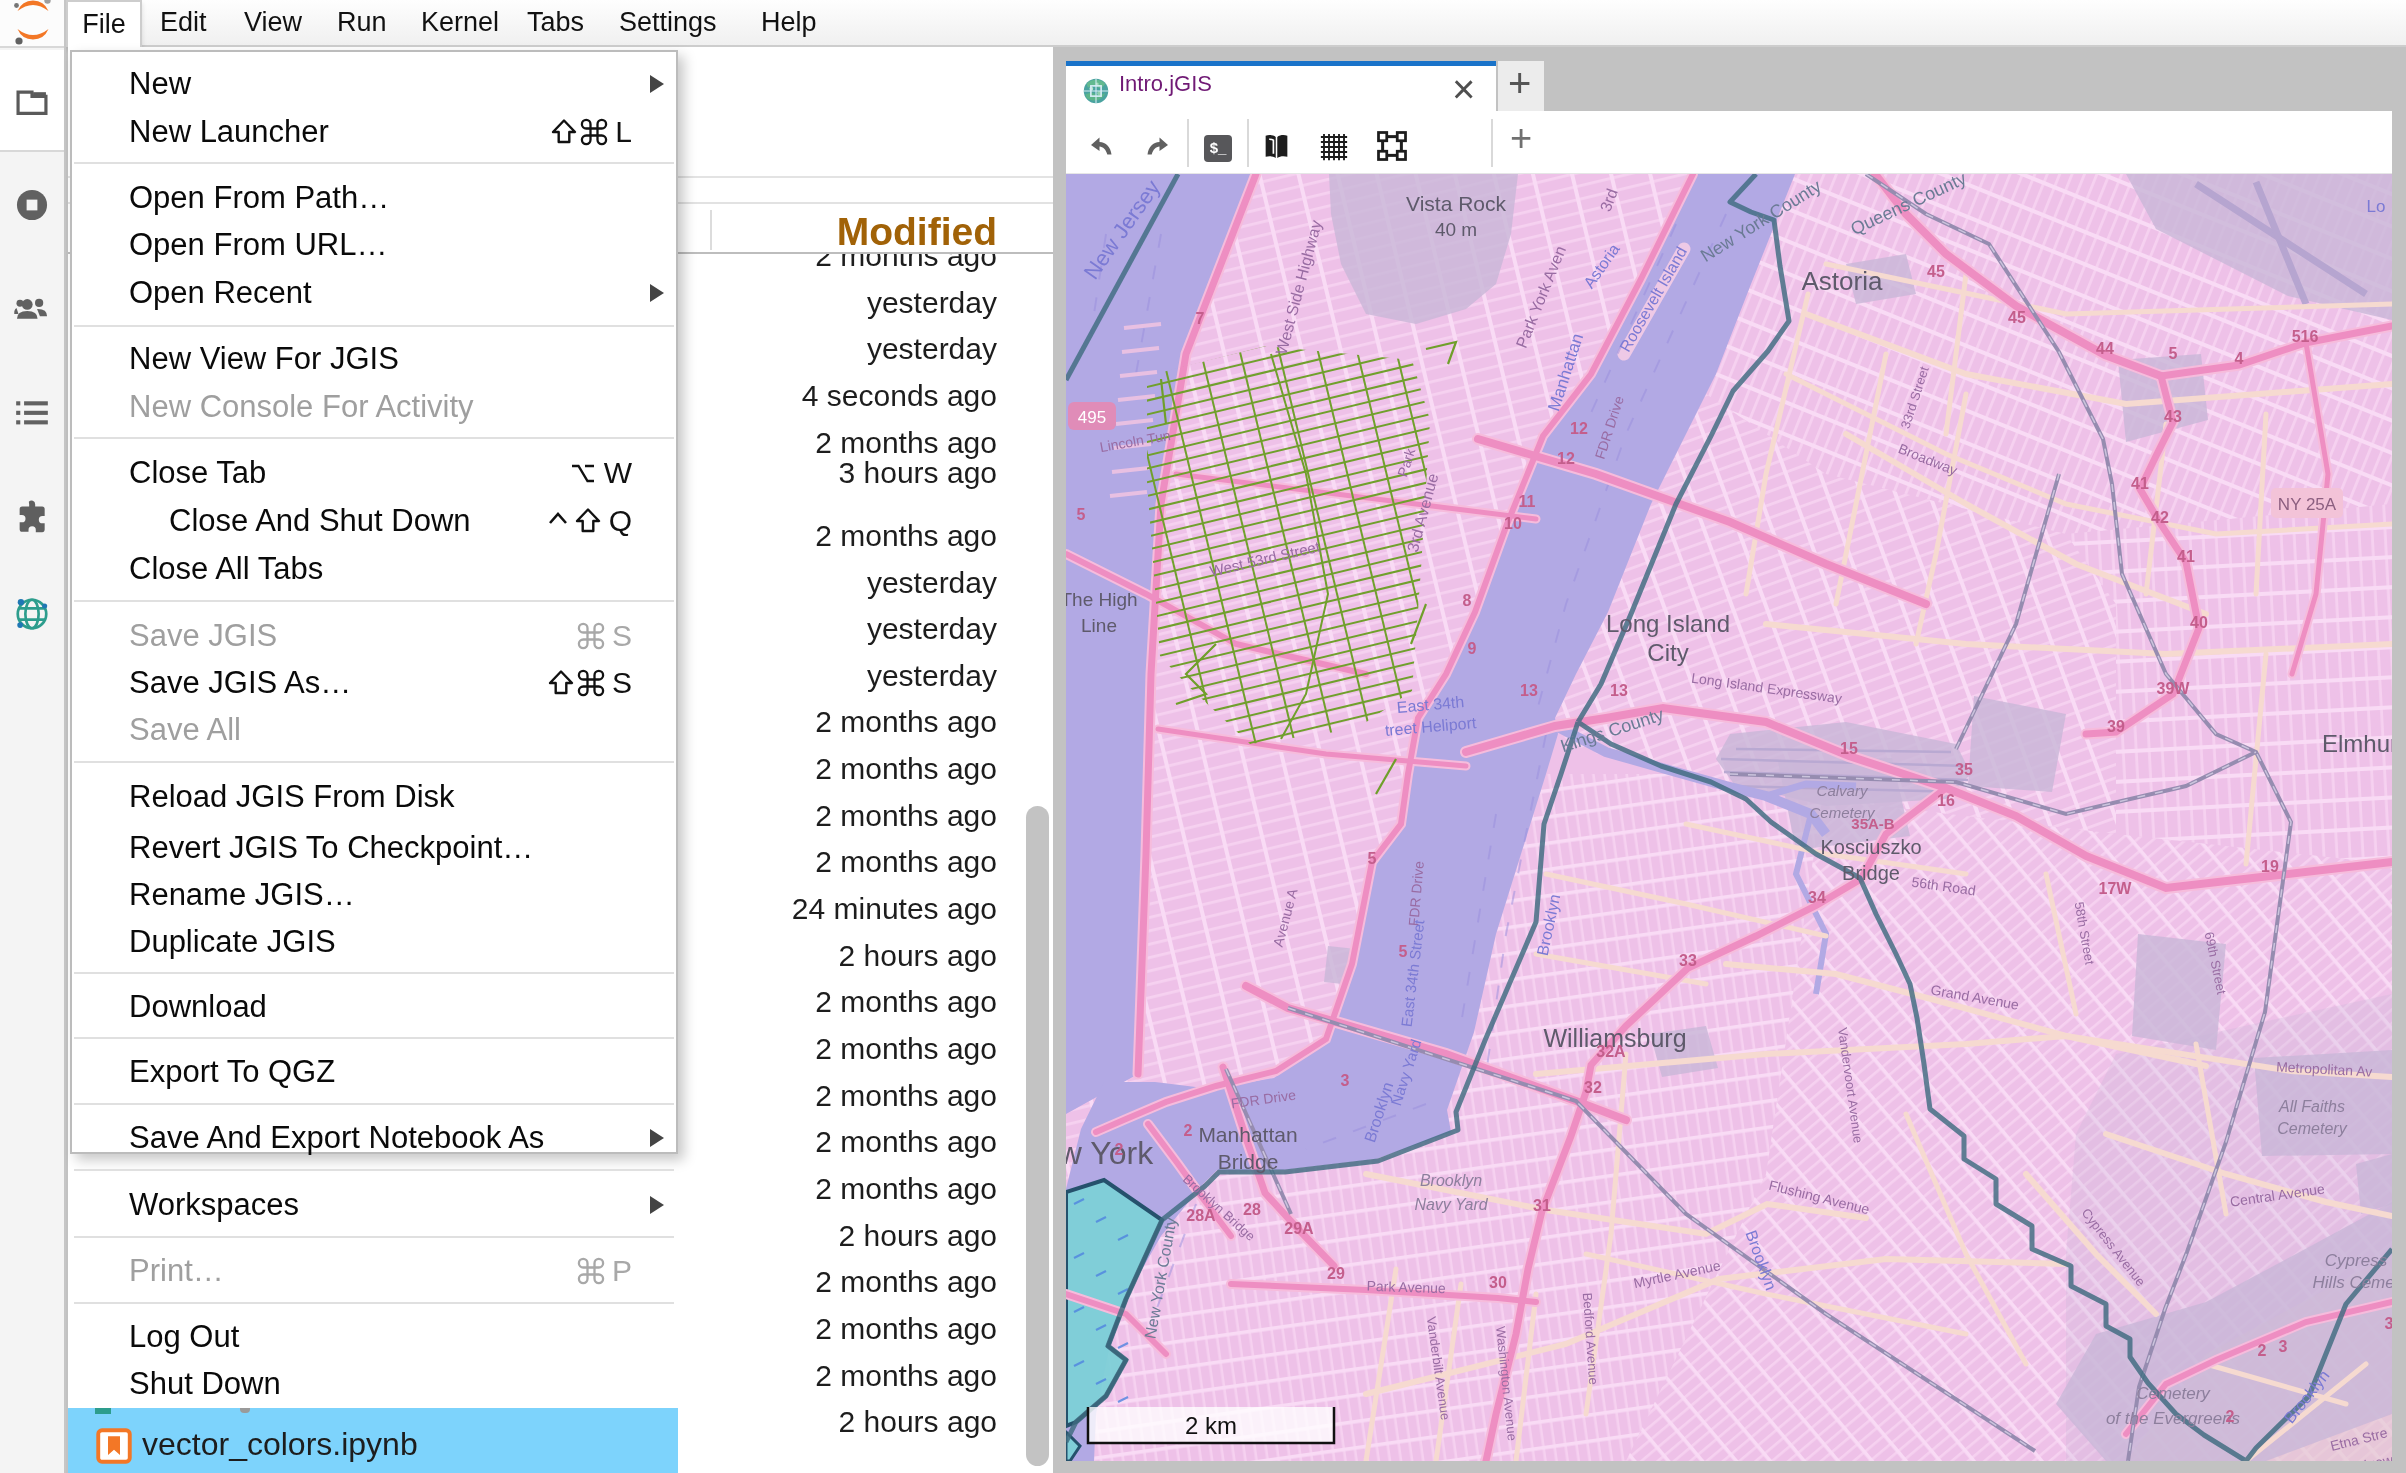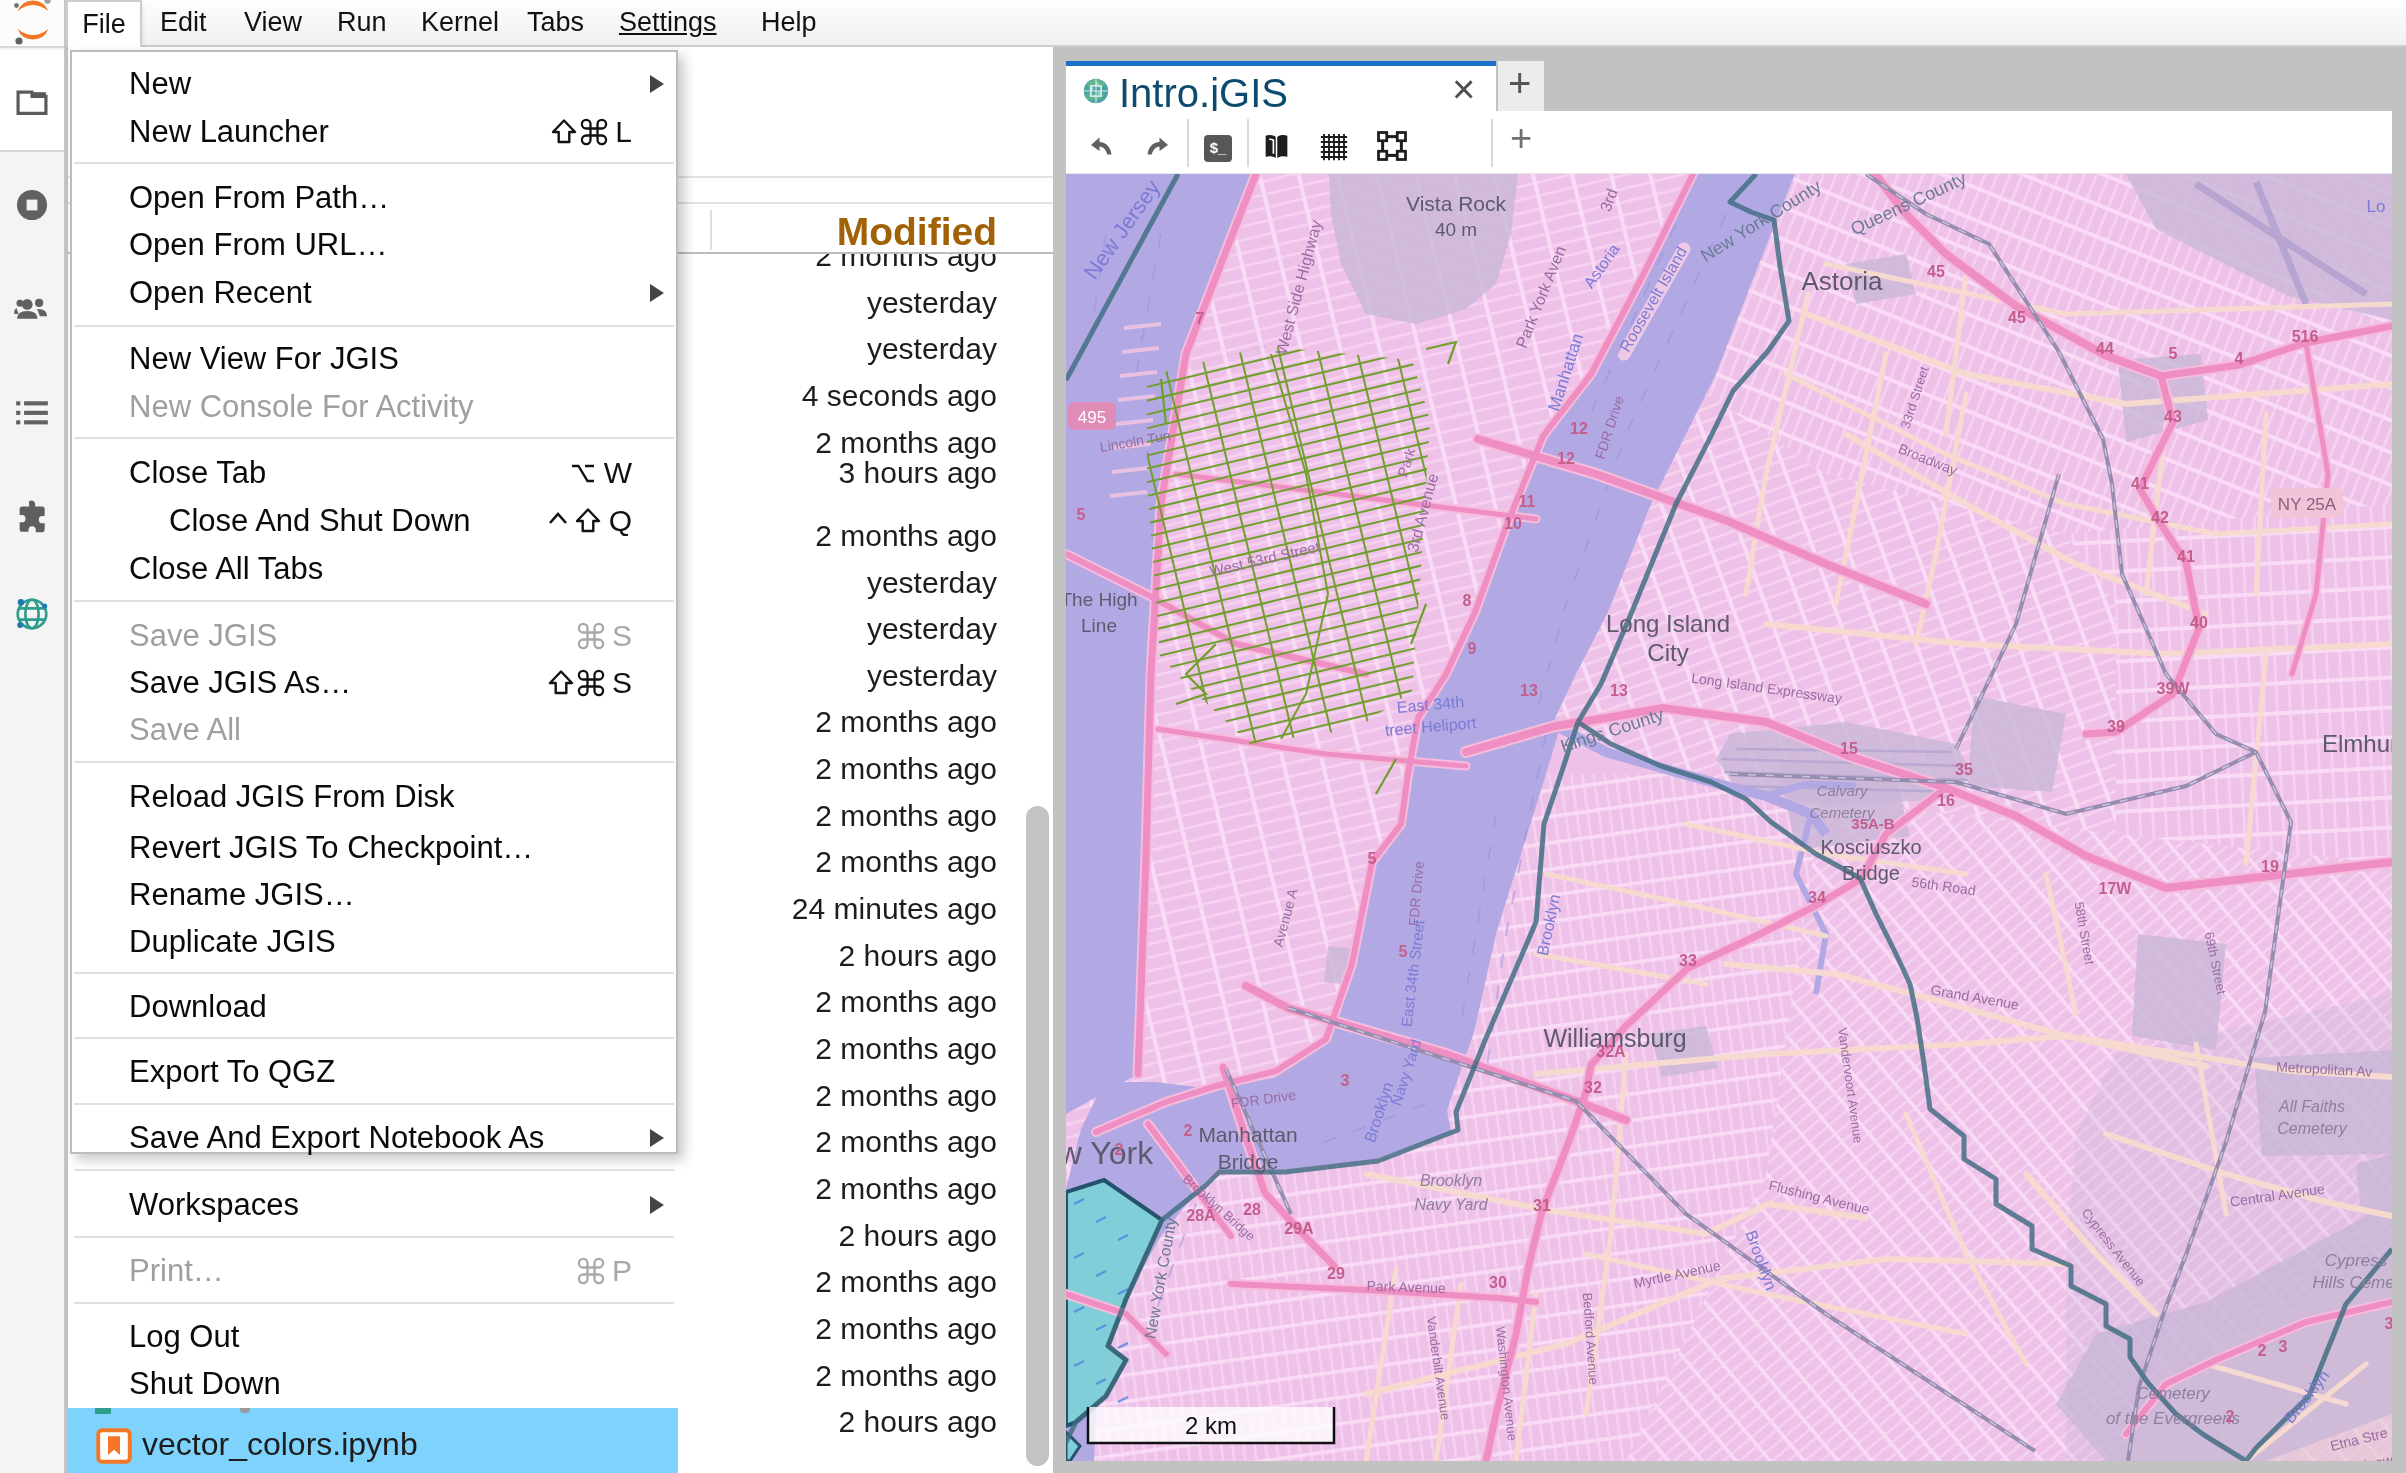--- a/index.html
+++ b/index.html
@@ -27,21 +27,21 @@
   #scrollthumb { position:absolute; left:958px; top:759px; width:23px; height:660px; background:#c3c3c3; border-radius:12px; }
   #lastrows { position:absolute; left:68px; top:1408px; width:610px; height:65px; background:#7dd3fc; }
 
   
   #tabbar  { left:1066px; top:61px; width:430px; height:50px; background:#ffffff; border-top:5px solid #1a73c9; }
   #plustab { left:1496px; top:61px; width:48px; height:50px; background:#ececec; border-left:2px solid #c2c2c2; }
   #toolbar { left:1066px; top:111px; width:1326px; height:63px; background:#ffffff; border-bottom:1px solid #e6e6e6; }
   .tsep { position:absolute; top:8px; width:2px; height:48px; background:#d9d9d9; }
   #mapbox  { left:1066px; top:174px; width:1326px; height:1287px; background:#f0c2ea; overflow:hidden; }
 
-  .tabtitle { position:absolute; left:53px; top:5px; font-size:40px; color:#0c4a6e; }
+  .tabtitle { position:absolute; left:53px; top:5px; font-size:22px; color:#701a75; }
   .closex { position:absolute; left:386px; top:1px; font-size:40px; font-weight:300; color:#4f4f4f; }
   .plusg { position:absolute; left:10px; top:0px; font-size:40px; font-weight:300; color:#555; }
 
   
   #menu { left:70px; top:50px; width:608px; height:1104px; background:#ffffff; border:2px solid #bcbcbc; box-shadow:6px 6px 12px rgba(0,0,0,.22); }
   .mi { position:absolute; left:57px; height:48px; line-height:48px; font-size:31px; color:#0a0a0a; white-space:nowrap; }
   .mi.dis { color:#9f9f9f; }
   .sc { position:absolute; height:48px; line-height:48px; font-size:30px; color:#111; white-space:nowrap; text-align:right; right:44px; }
   .sc.dis { color:#a8a8a8; }
   .msep { position:absolute; left:2px; width:600px; height:2px; background:#e0e0e0; }
@@ -49,21 +49,21 @@
 </style>
 </head>
 <body>
 
 <div id="menubar" class="abs">
   <div class="mitem" style="left:94px;">Edit</div>
   <div class="mitem" style="left:178px;">View</div>
   <div class="mitem" style="left:271px;">Run</div>
   <div class="mitem" style="left:355px;">Kernel</div>
   <div class="mitem" style="left:461px;">Tabs</div>
-  <div class="mitem" style="left:553px;text-decoration:underline;">Settings</div>
+  <div class="mitem" style="left:553px;">Settings</div>
   <div class="mitem" style="left:695px;">Help</div>
   <div id="fileitem">File</div>
 </div>
 
 <div id="browser" class="abs">
   <div class="row" style="top:192px;">2 months ago</div>
     <div class="row" style="top:239px;">yesterday</div>
     <div class="row" style="top:285px;">yesterday</div>
     <div class="row" style="top:332px;">4 seconds ago</div>
     <div class="row" style="top:379px;">2 months ago</div>

